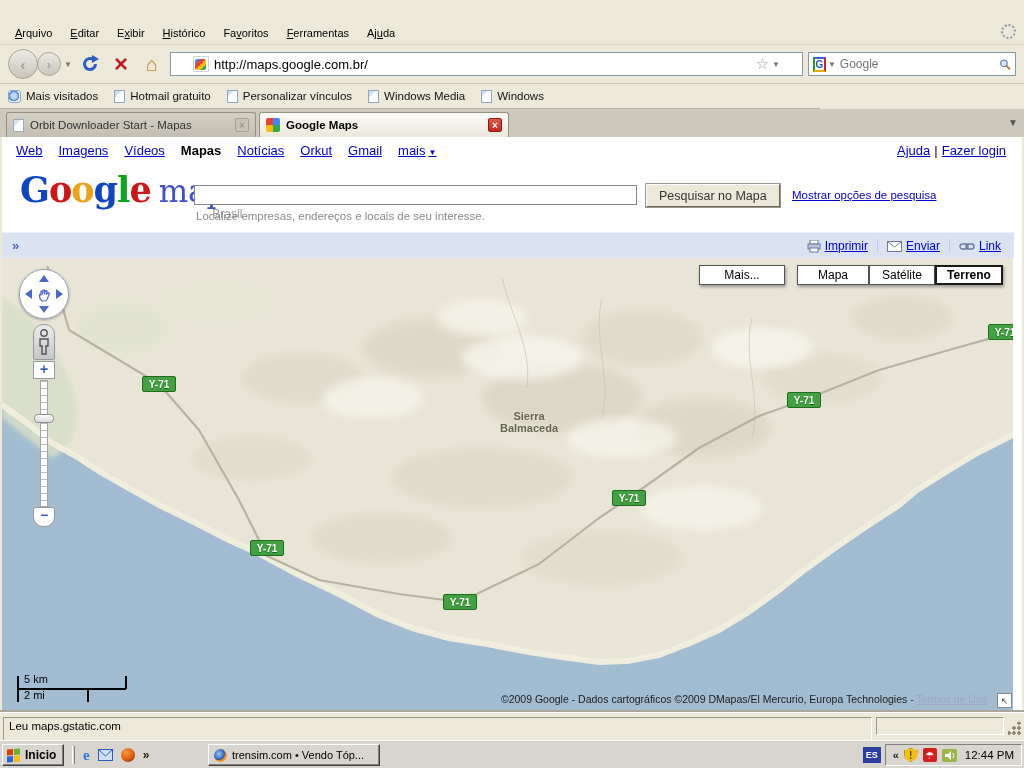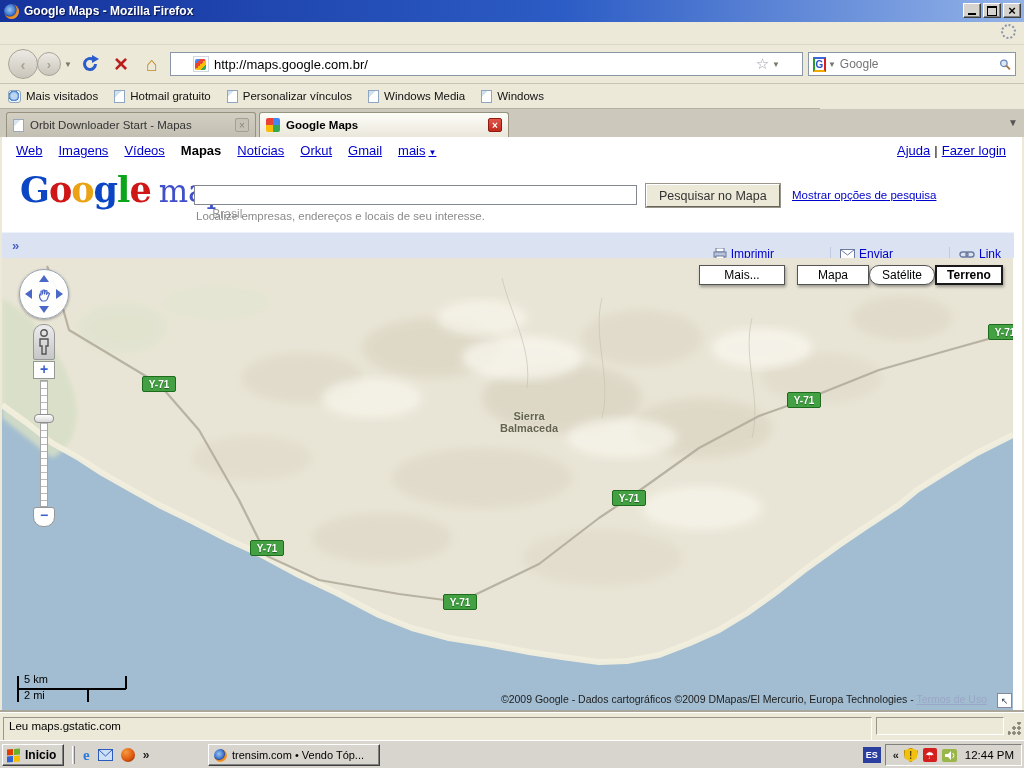--- a/index.html
+++ b/index.html
@@ -99,21 +99,21 @@
   .maps-search-btn { position:absolute; left:644px; top:47px; height:23px; padding:0 12px;
     background:#ece9d8; border:1px solid; border-color:#fff #6a655a #6a655a #fff;
     box-shadow:0 0 0 1px #9a958a; font-size:12.5px; color:#333; font-family:"Liberation Sans",sans-serif; }
   .search-options-link { position:absolute; left:790px; top:52px; font-size:11.5px;
     color:#0000cc; text-decoration:underline; }
   .search-hint { position:absolute; left:194px; top:73px; font-size:11.5px; color:#8a8a8a; }
 
   .map-toolbar { position:absolute; left:0; top:95px; width:1012px; height:26px; background:#dbe2f2;
     border-top:1px solid #eef2fa; display:flex; align-items:center; }
   .collapse-btn { color:#4a62c8; font-weight:bold; font-size:13px; padding:0 10px; }
-  .mtb-links { position:absolute; right:4px; top:8px; height:26px; display:flex; align-items:center;gap:47px; }
+  .mtb-links { position:absolute; right:4px; top:0; height:26px; display:flex; align-items:center; }
   .mtb-link { display:flex; align-items:center; gap:4px; padding:0 9px; border-left:1px solid #c0cbe2;
     font-size:12px; }
   .mtb-link a { color:#0000cc; text-decoration:underline; }
   .mtb-link:first-child { border-left:none; }
 
   
   .map { position:absolute; left:0; top:121px; width:1011px; height:452px; background:#a2bdd1; overflow:hidden; }
   .map svg.terrain { position:absolute; left:0; top:0; }
 
   .pan-ctrl { position:absolute; left:17px; top:11px; width:50px; height:50px; border-radius:50%;
@@ -210,31 +210,31 @@
   .avira-icon { width:14px; height:14px; background:#d41f1f; border-radius:2px; color:#fff; font-size:10px;
     display:flex; align-items:center; justify-content:center; }
   .clock { font-size:11.5px; padding-left:3px; }
   u { text-decoration:underline; }
 </style>
 </head>
 <body>
 
 <div class="screen">
 
-  <div class="titlebar">
-    <span class="ff-icon"></span>
-    <span class="title-text">Google Maps - Mozilla Firefox</span>
-    <span class="win-btns">
-      <span class="win-btn min"></span>
-      <span class="win-btn max"></span>
-      <span class="win-btn close"></span>
-    </span>
-  </div>
 
   <div class="menubar">
+    <span style="display:flex">
+        <span class="menu-item"><u>A</u>rquivo</span>
+        <span class="menu-item"><u>E</u>ditar</span>
+        <span class="menu-item">E<u>x</u>ibir</span>
+        <span class="menu-item"><u>H</u>istórico</span>
+        <span class="menu-item">Fa<u>v</u>oritos</span>
+        <span class="menu-item"><u>F</u>erramentas</span>
+        <span class="menu-item">Aj<u>u</u>da</span>
+      </span>
     <span class="throbber"></span>
   </div>
 
   <div class="navbar">
     <span class="nav-circle nav-back">‹</span>
     <span class="nav-circle nav-fwd">›</span>
     <span class="nav-dropdown">▼</span>
     <span class="nav-btn">
       <svg width="20" height="20" viewBox="0 0 20 20">
         <path d="M15.5 10a5.5 5.5 0 1 1-2.2-4.4" fill="none" stroke="#2a5ccc" stroke-width="3"></path>
@@ -416,21 +416,21 @@
         </svg>
       </div>
       <div class="zoom-plus">+</div>
       <div class="zoom-track"></div>
       <div class="zoom-thumb"></div>
       <div class="zoom-minus">−</div>
 
       <div class="map-type-row">
           <div class="mtb solo" style="width: 86px;">Mais...</div>
           <div class="mtb" style="width: 72px;">Mapa</div>
-          <div class="mtb" style="width: 66px; border-radius: 10px;">Satélite</div>
+          <div class="mtb" style="width: 66px;">Satélite</div>
           <div class="mtb sel" style="width: 68px;">Terreno</div>
         </div>
 
       <div class="place-label">
         <div>Sierra</div>
         <div>Balmaceda</div>
       </div>
 
       <div class="scalebar">
         <svg width="120" height="30" viewBox="0 0 120 30">

